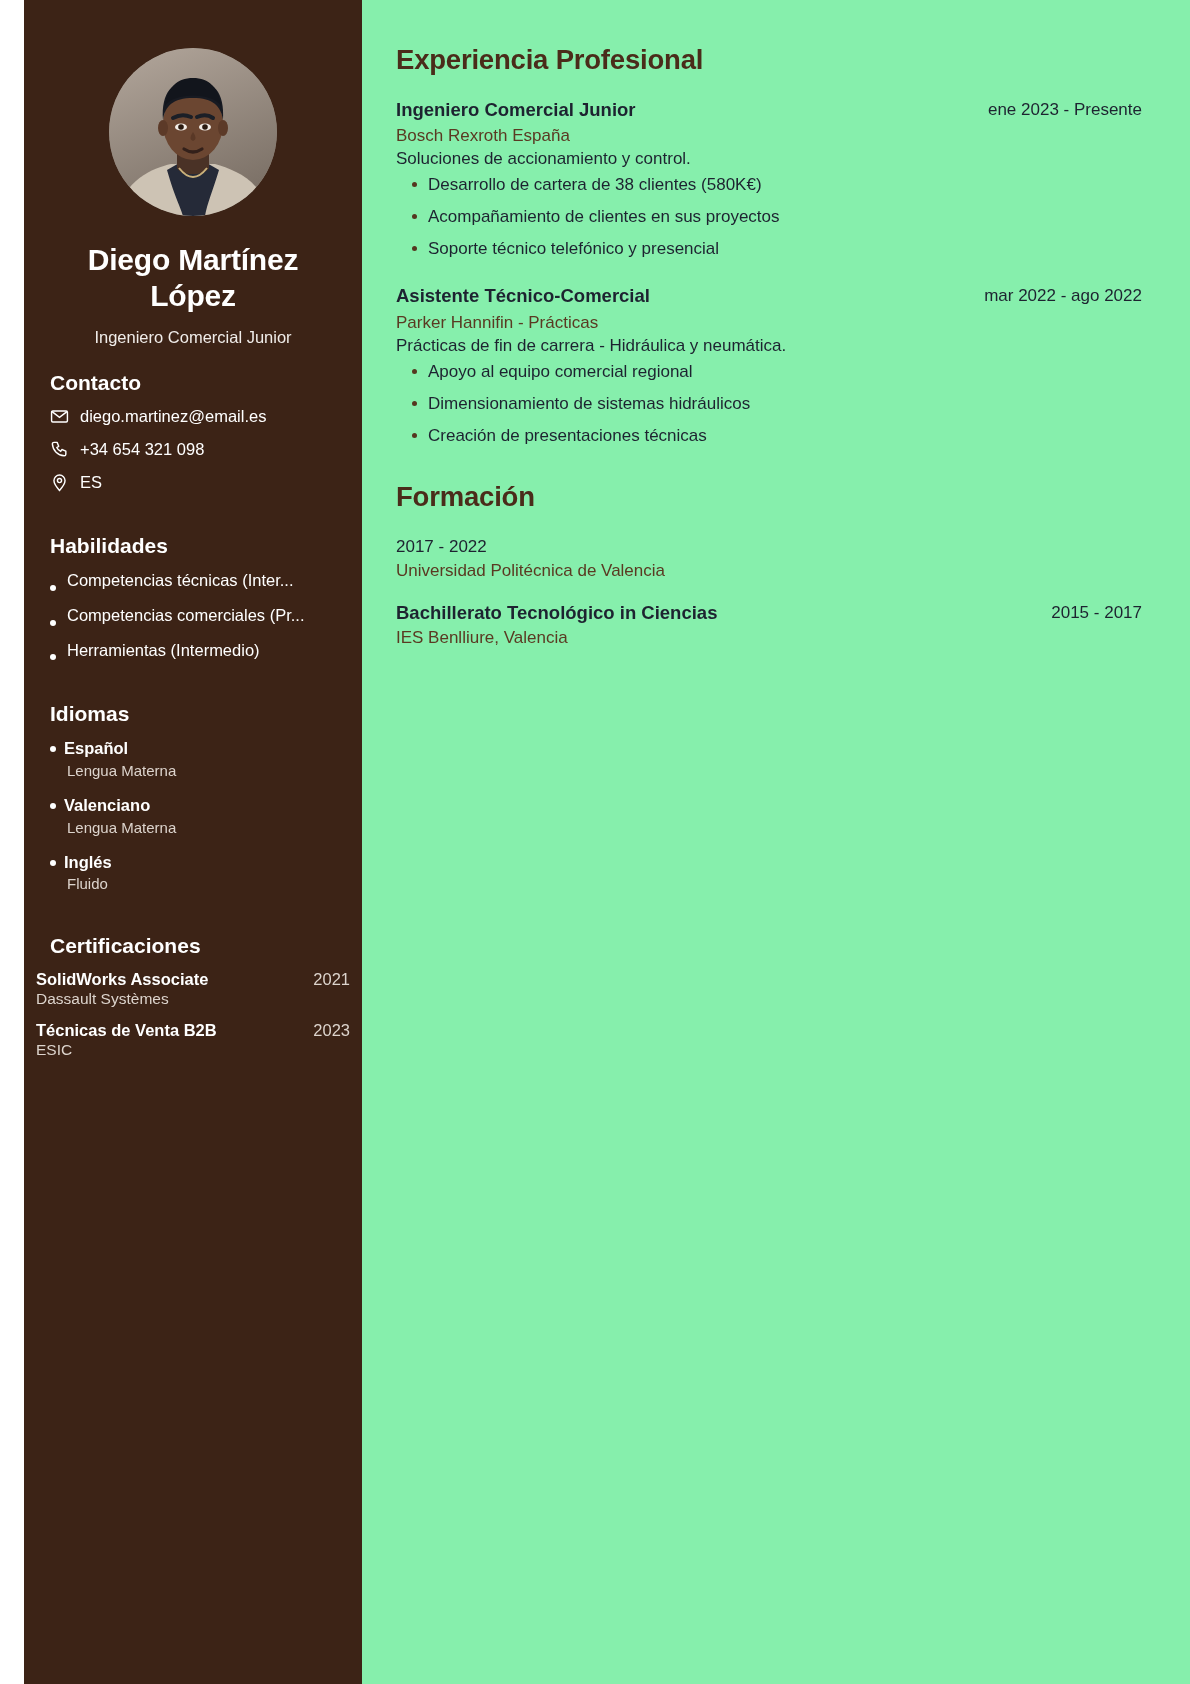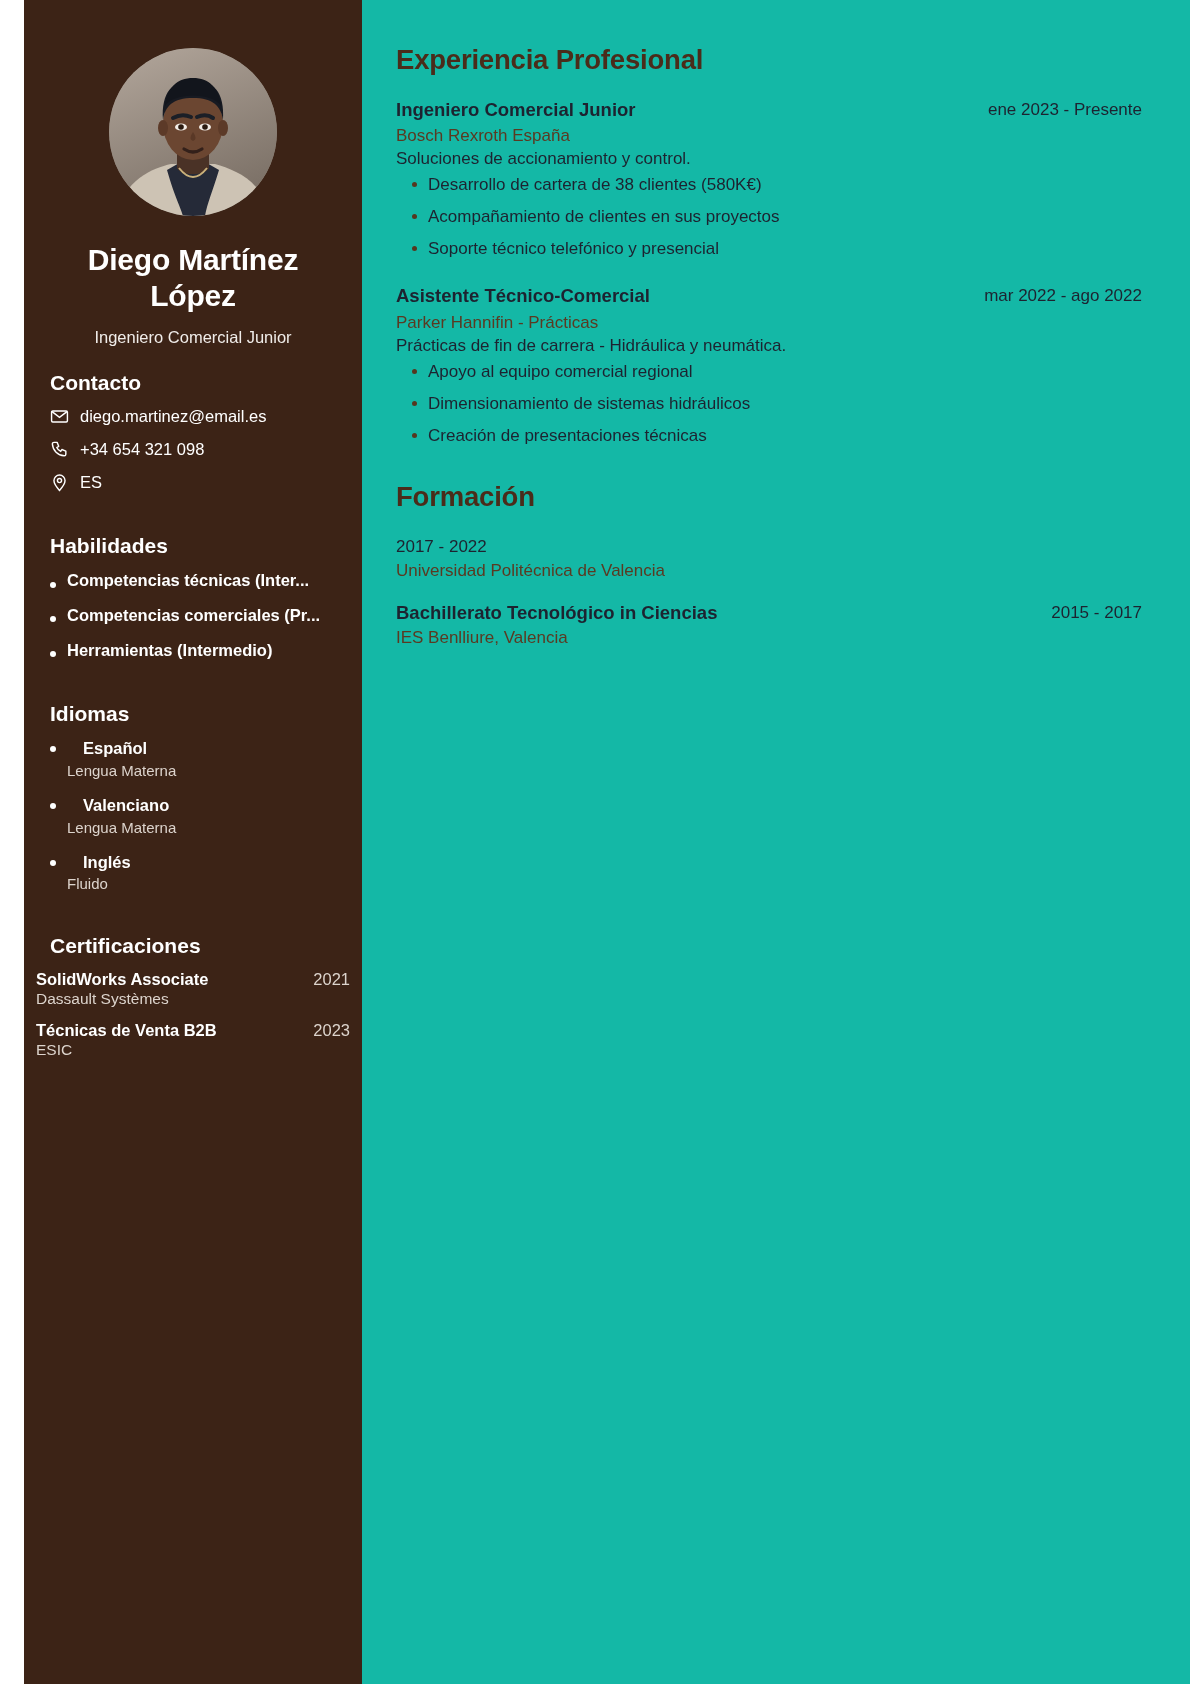--- a/index.html
+++ b/index.html
@@ -84,24 +84,24 @@
     font-size: 16.5px;
     color: #ffffff;
     margin-bottom: 13px;
     line-height: 1.2;
   }
   .contact-row .ico { width: 19px; height: 19px; flex: 0 0 19px; display:block; }
   .contact-row .ico svg { display:block; }
 
   .bullet-row {
     display: flex;
-    align-items: center;
+    align-items: flex-end;
     gap: 11px;
     font-size: 16.5px;
-    font-weight: bold;
+    font-weight: normal;
     color: #ffffff;
     margin-bottom: 14px;
     line-height: 1.25;
   }
   .dot {
     width: 6px; height: 6px;
     border-radius: 50%;
     background: #ffffff;
     margin-top: 8px;
     flex: 0 0 6px;
@@ -109,21 +109,21 @@
   .skill-text {
     white-space: nowrap;
     overflow: hidden;
     text-overflow: ellipsis;
     max-width: 288px;
     display: block;
   }
 
   .lang-item { margin-bottom: 16px; }
   .lang-name {
-    display: flex; align-items: flex-start; gap: 27px;
+    display: flex; align-items: flex-start; gap: 8px;
     font-size: 16.5px; font-weight: bold; color:#ffffff; line-height:1.25;
   }
   .lang-level {
     margin-left: 17px;
     font-size: 15px;
     color: #ddd4cd;
     font-weight: normal;
     margin-top: 3px;
   }
 
@@ -136,21 +136,21 @@
     gap: 0;
   }
   .cert-name { font-size: 16.5px; font-weight: bold; color:#ffffff; }
   .cert-year { font-size: 16.5px; color:#ddd4cd; font-weight: normal; white-space: nowrap; }
   .cert-issuer { font-size: 15.5px; color:#ddd4cd; margin-top: 1px; }
 
   
   .main {
     flex: 1;
     padding: 44px 48px 40px 34px;
-    background: #14b8a6;
+    background: #86efac;
   }
 
   .sec-h {
     font-size: 27.5px;
     font-weight: bold;
     color: #4A2C1A;
     margin-bottom: 22px;
     letter-spacing: -0.2px;
   }
   .sec-h.second { margin-top: 34px; }

